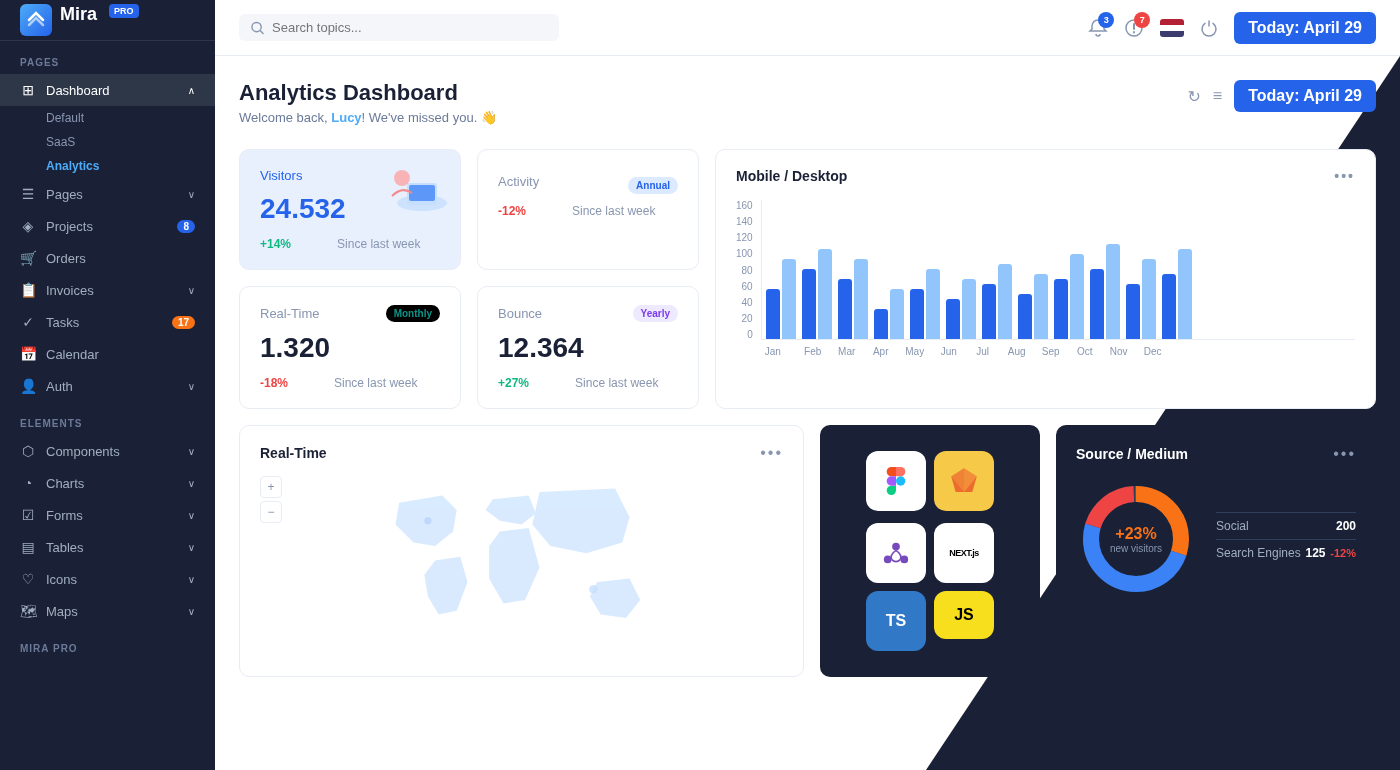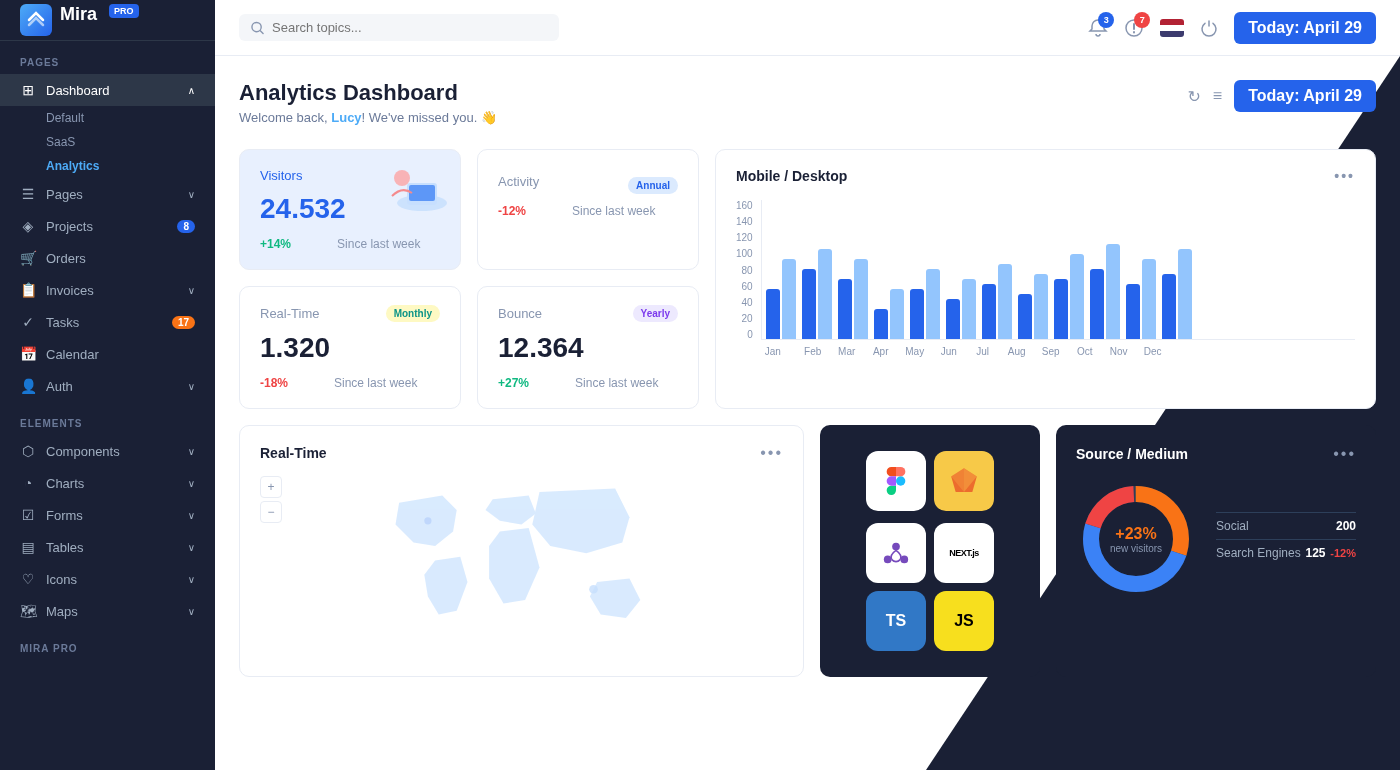--- a/index.html
+++ b/index.html
@@ -50,21 +50,21 @@
     .page-title { font-size: 22px; font-weight: 700; color: #1a2035; }
     .page-subtitle { font-size: 13px; color: #6b7a99; margin-top: 4px; }
     .page-subtitle span { color: #4dabf7; font-weight: 600; }
     .header-actions { display: flex; align-items: center; gap: 12px; }
     .header-icon-btn { color: #8896b0; cursor: pointer; font-size: 16px; }
     .stat-card { background: white; border-radius: 10px; padding: 18px 20px; border: 1px solid #e8ecf4; position: relative; overflow: hidden; }
     .stat-card-header { display: flex; justify-content: space-between; align-items: center; margin-bottom: 10px; }
     .stat-label { font-size: 13px; color: #8896b0; font-weight: 500; }
     .stat-badge { font-size: 10px; font-weight: 600; padding: 3px 8px; border-radius: 12px; }
     .badge-blue { background: #dbeafe; color: #2563eb; margin-top: 9px; }
-    .badge-teal { background: #fef9c3; color: #0d9488; }
+    .badge-teal { background: #000000; color: #0d9488; }
     .badge-purple { background: #ede9fe; color: #7c3aed; }
     .stat-value { font-size: 28px; font-weight: 700; color: #1a2035; margin-bottom: 12px; }
     .stat-value.blue { color: #2563eb; }
     .stat-footer { display: flex; align-items: center; gap: 6px; font-size: 12px; }
     .stat-change.positive { color: #10b981; font-weight: 700; }
     .stat-change.negative { color: #ef4444; font-weight: 700; }
     .stat-period { color: #8896b0; margin-left: 40px; }
     .bar-chart-card { background: white; border-radius: 10px; padding: 18px 20px; border: 1px solid #e8ecf4; flex: 1; }
     .chart-title { font-size: 14px; font-weight: 600; color: #1a2035; margin-bottom: 16px; display: flex; justify-content: space-between; align-items: center; }
     .dots-btn { color: #8896b0; cursor: pointer; letter-spacing: 2px; }
@@ -454,21 +454,21 @@
               </div>
 
               <div style="width:60px;height:60px;background:white;border-radius:12px;display:flex;align-items:center;justify-content:center;">
                 <span style="font-size:9px;font-weight:800;color:black;letter-spacing:-0.5px;">NEXT.js</span>
               </div>
 
               <div style="width:60px;height:60px;background:#3178c6;border-radius:12px;display:flex;align-items:center;justify-content:center;">
                 <span style="font-size:16px;font-weight:800;color:white;">TS</span>
               </div>
 
-              <div style="width:60px;height:60px;background:#F7DF1E;border-radius:12px;display:flex;align-items:center;justify-content:center;">
+              <div style="width:60px;height:48px;background:#F7DF1E;border-radius:12px;display:flex;align-items:center;justify-content:center;">
                 <span style="font-size:16px;font-weight:800;color:black;">JS</span>
               </div>
             </div>
           </div>
 
           <div style="width:320px; background:#1a2035; border-radius:10px; padding:20px;">
             <div style="display:flex;justify-content:space-between;align-items:center;margin-bottom:16px;gap:36px;">
               <span style="color:white;font-size:14px;font-weight:600;">Source / Medium</span>
               <span class="dots-btn">•••</span>
             </div>

